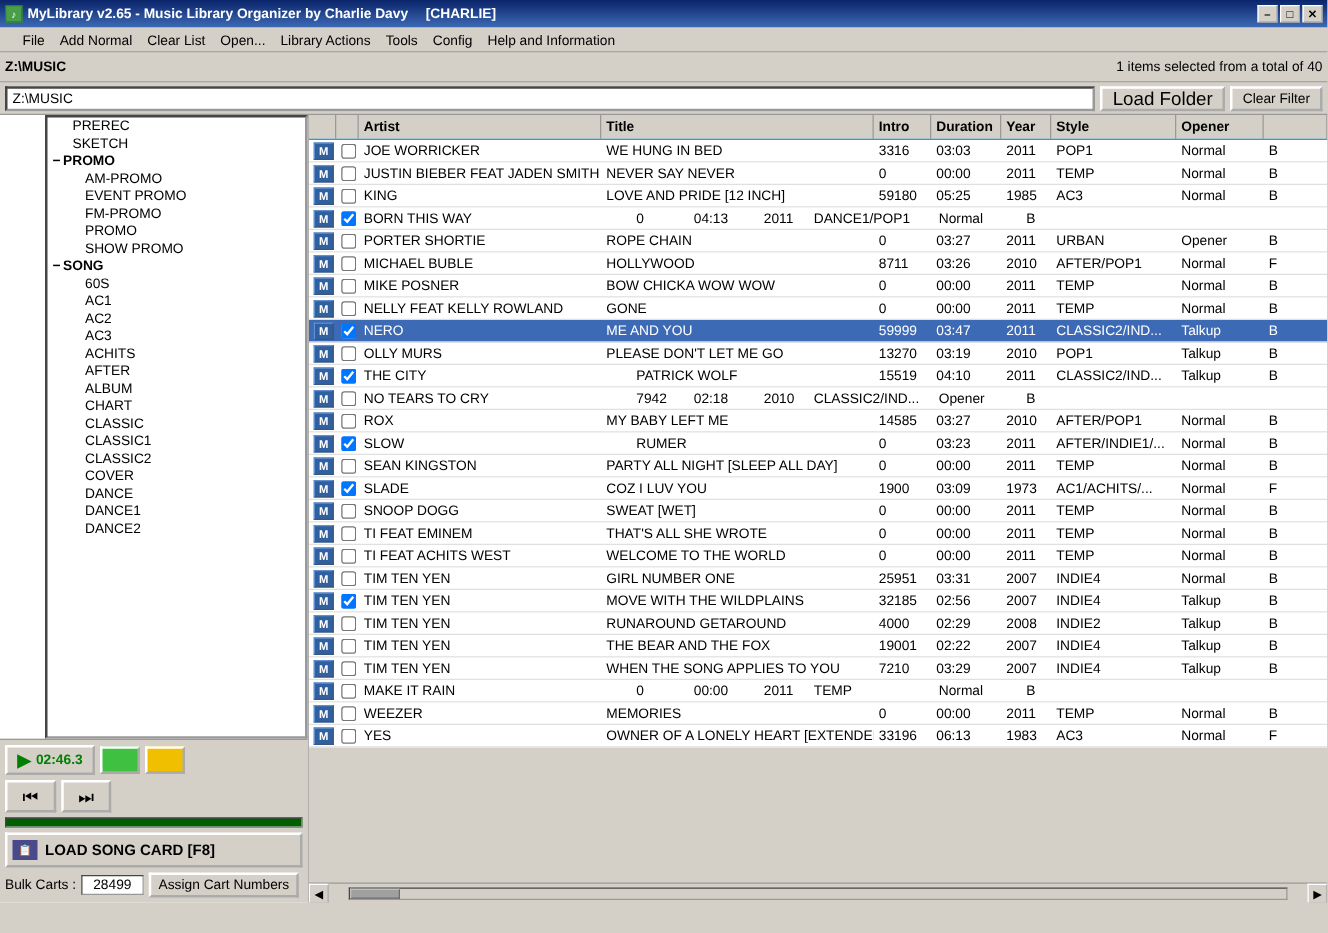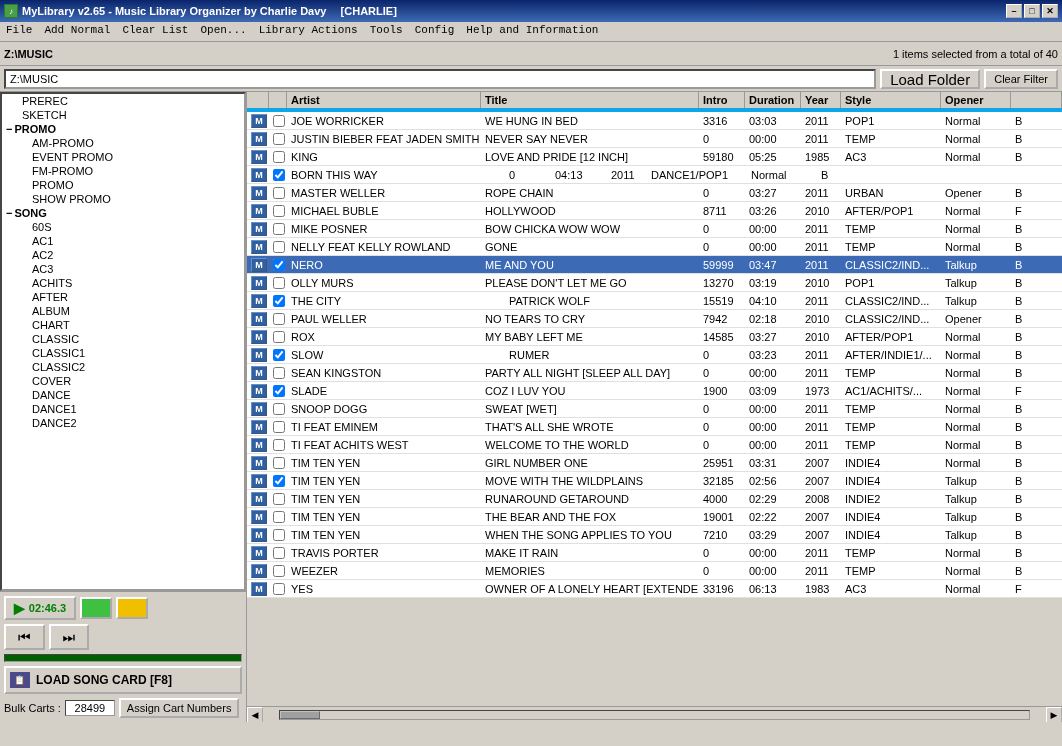--- a/index.html
+++ b/index.html
@@ -42,24 +42,23 @@
       font-size: 8px;
       color: white;
       display: flex; align-items: center; justify-content: center;
     }
 
     
     #menu-bar {
       background: #d4d0c8;
       height: 20px;
       display: flex;
-      align-items: flex-start;
+      align-items: flex-end;
       border-bottom: 1px solid #999;
-      padding: 0 0;
-      font-family: Liberation Mono, monospace;
+      padding: 0 12px;
     }
     .menu-item {
       padding: 2px 6px;
       cursor: pointer;
       font-size: 11px;
       color: #000;
     }
 
     
     #path-bar {
@@ -130,20 +129,21 @@
       background: white;
       border-right: 1px solid #999;
       display: flex;
       flex-direction: column;
     }
     #tree-area {
       flex: 1;
       overflow-y: auto;
       overflow-x: hidden;
       border: 2px inset #999;
+      margin-left: 36px;
     }
     .tree-item {
       padding: 1px 2px 1px 12px;
       cursor: pointer;
       white-space: nowrap;
       font-size: 11px;
       color: #000;
     }
     .tree-group {
       padding: 1px 2px 1px 4px;
@@ -253,21 +253,21 @@
     
     #right-panel {
       flex: 1;
       display: flex;
       flex-direction: column;
       overflow: hidden;
     }
     #track-header {
       display: flex;
       background: #d4d0c8;
-      border-bottom: 4px solid #0ea5e9;
+      border-bottom: 1px solid #0ea5e9;
       height: 20px;
       align-items: center;
       flex-shrink: 0;
     }
     .th-cell {
       padding: 1px 4px;
       font-size: 11px;
       font-weight: bold;
       border-right: 1px solid #999;
       white-space: nowrap;
@@ -551,21 +551,21 @@
     <div class="track-cell col-opener">Normal</div>
     <div class="track-cell col-extra">B</div>
   </div>
         <div class="track-row">
     <div class="track-cell col-m">
       <div class="m-btn">M</div>
     </div>
     <div class="track-cell col-cb">
       <input type="checkbox" class="row-check" style="">
     </div>
-    <div class="track-cell col-artist">MASTER WELLER</div>
+    <div class="track-cell col-artist">PORTER SHORTIE</div>
     <div class="track-cell col-title">ROPE CHAIN</div>
     <div class="track-cell col-intro">0</div>
     <div class="track-cell col-duration">03:27</div>
     <div class="track-cell col-year">2011</div>
     <div class="track-cell col-style">URBAN</div>
     <div class="track-cell col-opener">Opener</div>
     <div class="track-cell col-extra">B</div>
   </div>
         <div class="track-row">
     <div class="track-cell col-m">
@@ -663,21 +663,20 @@
     <div class="track-cell col-opener">Talkup</div>
     <div class="track-cell col-extra">B</div>
   </div>
         <div class="track-row">
     <div class="track-cell col-m">
       <div class="m-btn">M</div>
     </div>
     <div class="track-cell col-cb">
       <input type="checkbox" class="row-check" style="">
     </div>
-    <div class="track-cell col-artist">PAUL WELLER</div>
     <div class="track-cell col-title">NO TEARS TO CRY</div>
     <div class="track-cell col-intro">7942</div>
     <div class="track-cell col-duration">02:18</div>
     <div class="track-cell col-year">2010</div>
     <div class="track-cell col-style">CLASSIC2/IND...</div>
     <div class="track-cell col-opener">Opener</div>
     <div class="track-cell col-extra">B</div>
   </div>
         <div class="track-row">
     <div class="track-cell col-m">
@@ -871,21 +870,20 @@
     <div class="track-cell col-opener">Talkup</div>
     <div class="track-cell col-extra">B</div>
   </div>
         <div class="track-row">
     <div class="track-cell col-m">
       <div class="m-btn">M</div>
     </div>
     <div class="track-cell col-cb">
       <input type="checkbox" class="row-check" style="">
     </div>
-    <div class="track-cell col-artist">TRAVIS PORTER</div>
     <div class="track-cell col-title">MAKE IT RAIN</div>
     <div class="track-cell col-intro">0</div>
     <div class="track-cell col-duration">00:00</div>
     <div class="track-cell col-year">2011</div>
     <div class="track-cell col-style">TEMP</div>
     <div class="track-cell col-opener">Normal</div>
     <div class="track-cell col-extra">B</div>
   </div>
         <div class="track-row">
     <div class="track-cell col-m">

